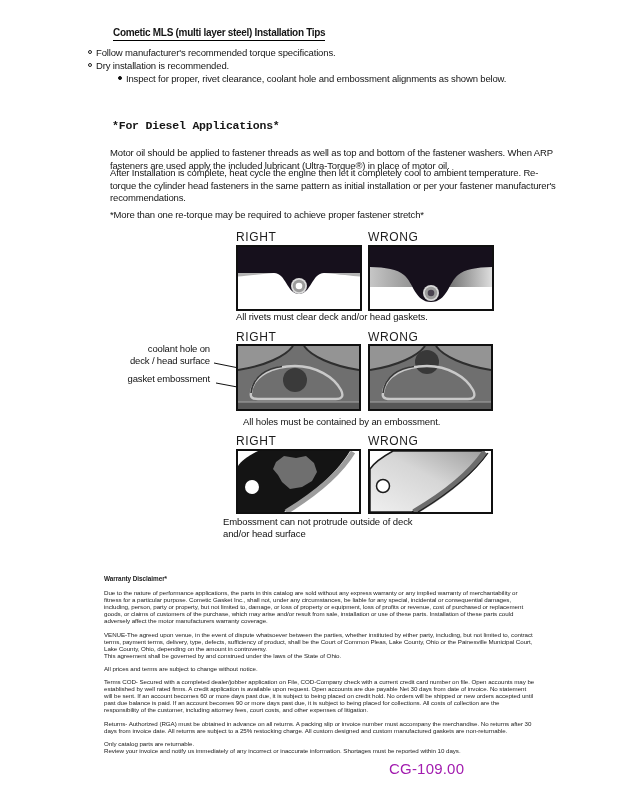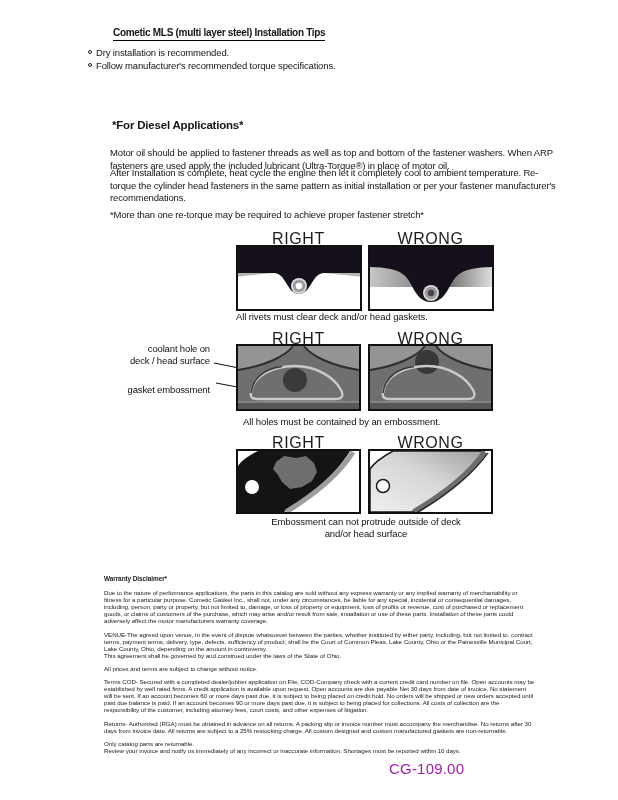--- a/index.html
+++ b/index.html
@@ -13,67 +13,71 @@
     border-bottom:1.5px solid #000; padding-bottom:2px; display:inline-block; }
 
   
   .bullets{ left:88px; top:46px; width:470px; font-size:9.5px; letter-spacing:-0.15px; }
   .b-item{ display:flex; align-items:flex-start; line-height:13px; }
   .b-item.sub{ margin-left:30px; }
   .marker{ width:4px; height:4px; border:1px solid #222; border-radius:50%; margin:4px 4px 0 0; flex:0 0 auto; }
   .b-item.sub .marker{ background:#111; border-color:#111; }
 
   
-  .diesel-heading{ left:112px; top:119px; font-size:11.5px; font-weight:bold; letter-spacing:-0.2px; }
+  .diesel-heading{ left:112px; top:119px; font-size:11.5px; font-weight:bold; letter-spacing:-0.2px;font-family:Liberation Mono, monospace; }
   .para{ font-size:9.5px; line-height:12.6px; letter-spacing:-0.15px; width:452px; left:110px; white-space:pre-line; }
   .p1{ top:147px; } .p2{ top:167px; } .p3{ top:209px; }
 
   
-  .dg-label{ width:125px; text-align:center; font-size:16px; letter-spacing:0.6px; color:#1c1c1c; }
+  .dg-label{ width:125px; text-align:left; font-size:12px; letter-spacing:0.6px; color:#1c1c1c; }
   .dg-box{ border:2px solid #101010; background:#fff; }
   .dg-box svg{ display:block; }
   .caption{ font-size:9.5px; letter-spacing:-0.1px; line-height:12px; color:#111; white-space:pre-line; }
 
   .r1-ll{ left:236px; top:230px; } .r1-rl{ left:368px; top:230px; }
   .r1-lb{ left:236px; top:245px; } .r1-rb{ left:368px; top:245px; }
   .r1-cap{ left:236px; top:311px; }
 
   .r2-ll{ left:236px; top:330px; } .r2-rl{ left:368px; top:330px; }
   .r2-lb{ left:236px; top:344px; } .r2-rb{ left:368px; top:344px; }
   .r2-cap{ left:243px; top:416px; }
 
   .ann{ font-size:9.5px; line-height:11.5px; letter-spacing:-0.15px; text-align:right; width:114px; color:#111; }
   .ann-coolant{ left:96px; top:343px; }
-  .ann-gasket{ left:96px; top:384px; }
+  .ann-gasket{ left:96px; top:373px; }
   .leader-svg{ left:212px; top:352px; }
 
   .r3-ll{ left:236px; top:434px; } .r3-rl{ left:368px; top:434px; }
   .r3-lb{ left:236px; top:449px; } .r3-rb{ left:368px; top:449px; }
-  .r3-cap{ left:236px; top:516px; width:260px;text-align:center; }
+  .r3-cap{ left:223px; top:516px; width:260px; }
 
   
   .disclaimer{ left:104px; top:575px; width:432px; font-size:6.2px; line-height:7.1px; letter-spacing:-0.05px; color:#1b1b1b; }
   .disclaimer h4{ font-size:6.4px; margin-bottom:7px; }
   .disclaimer p{ margin-bottom:6px; white-space:pre-line; }
 
   .page-number{ left:389px; top:760px; font-size:15px; color:#a21caf; letter-spacing:0.2px; }
 </style>
 </head>
 <body>
 
 <div class="abs page-title">Cometic MLS (multi layer steel) Installation Tips</div>
 
 <div class="abs bullets">
   <div class="b-item">
     <span class="marker"></span>
-    <span>Dry installation is recommended.</span>
+    <span>Follow manufacturer's recommended torque specifications.</span>
   </div>
   <div class="b-item">
     <span class="marker"></span>
-    <span>Follow manufacturer's recommended torque specifications.</span>
+    <span>Dry installation is recommended.</span>
+  </div>
+  <div class="b-item sub">
+    <span class="marker"></span>
+    <span>Inspect for proper, rivet clearance, coolant hole and embossment alignments as shown below.</span>
   </div>
 </div>
 
 <div class="abs diesel-heading">*For Diesel Applications*</div>
 <div class="abs para p1">Motor oil should be applied to fastener threads as well as top and bottom of the fastener washers. When ARP fasteners are used apply the included lubricant (Ultra-Torque®) in place of motor oil.</div>
 <div class="abs para p2">After Installation is complete, heat cycle the engine then let it completely cool to ambient temperature. Re-torque the cylinder head fasteners in the same pattern as initial installation or per your fastener manufacturer's recommendations.</div>
 <div class="abs para p3">*More than one re-torque may be required to achieve proper fastener stretch*</div>
 
 <div class="abs dg-label r1-ll">RIGHT</div>
 <div class="abs dg-label r1-rl">WRONG</div>

